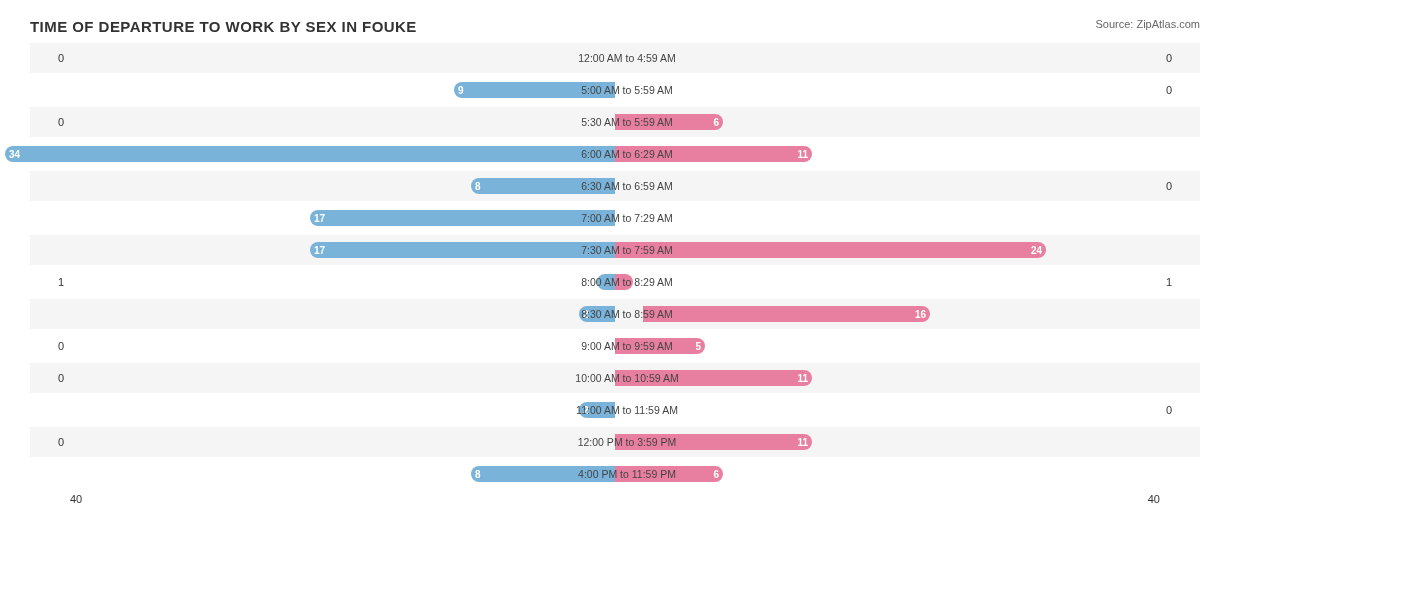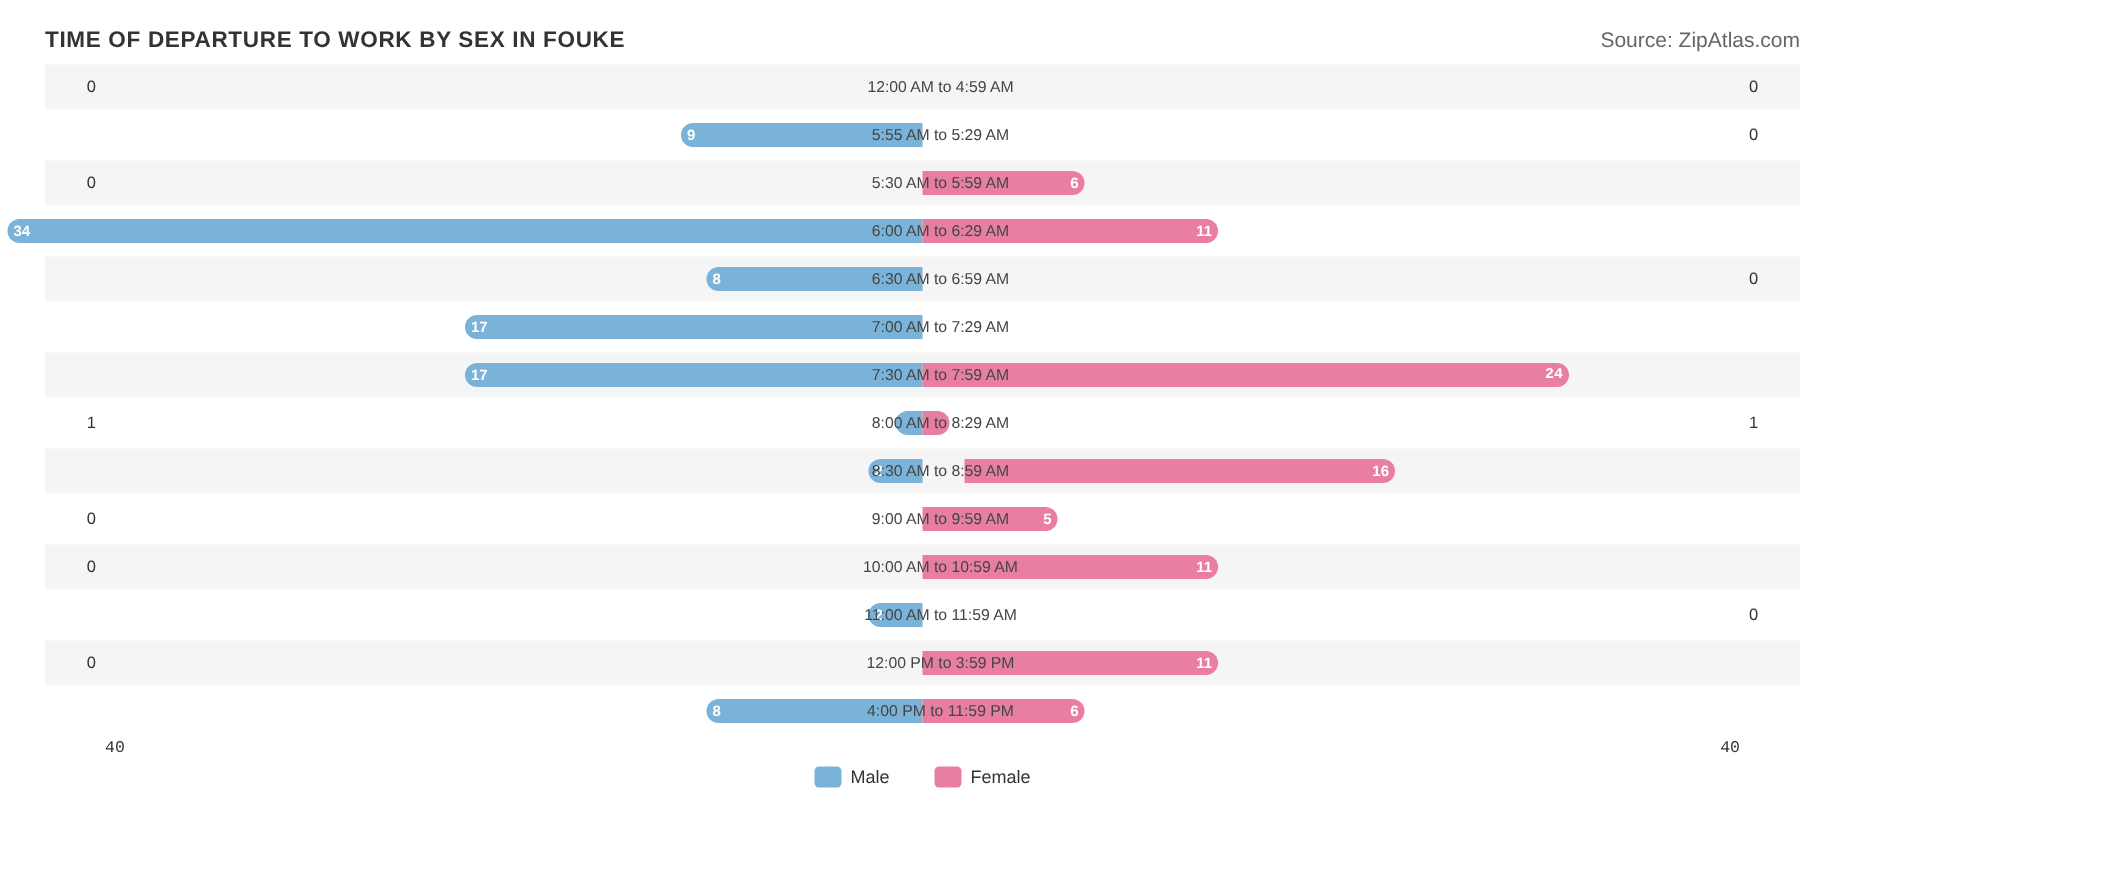--- a/index.html
+++ b/index.html
@@ -21,21 +21,21 @@
       font-weight: 600;
       color: #333;
       margin-bottom: 8px;
       text-transform: uppercase;
       letter-spacing: 0.03em;
     }
     .source {
       position: absolute;
       top: 18px;
       right: 30px;
-      font-size: 14px;
+      font-size: 11px;
       color: #666;
     }
     .chart-body {
       position: relative;
       width: 100%;
     }
     .row {
       display: flex;
       align-items: center;
       height: 30px;
@@ -167,21 +167,21 @@
         <div class="right-value">0</div>
       </div>
       <div class="row">
         <div class="left-value"></div>
         <div class="bars-center">
           <div class="male-bar-wrap" style="width: 690px;">
             <div class="bar-male" style="width: 161px;">
               <span class="bar-inner-label">9</span>
             </div>
           </div>
-          <div class="label-center">5:55 AM to 5:29 AM</div>
+          <div class="label-center">5:00 AM to 5:59 AM</div>
           <div class="female-bar-wrap" style="width: 690px;"></div>
         </div>
         <div class="right-value">0</div>
       </div>
       <div class="row">
         <div class="left-value">0</div>
         <div class="bars-center">
           <div class="male-bar-wrap" style="width: 690px;"></div>
           <div class="label-center">5:30 AM to 5:59 AM</div>
           <div class="female-bar-wrap" style="width: 690px;">
@@ -236,21 +236,21 @@
       </div>
       <div class="row">
         <div class="left-value"></div>
         <div class="bars-center">
           <div class="male-bar-wrap" style="width: 690px;">
             <div class="bar-male" style="width: 305px;">
               <span class="bar-inner-label">17</span>
             </div>
           </div>
           <div class="label-center">7:30 AM to 7:59 AM</div>
-          <div class="female-bar-wrap" style="width: 690px; font-family: Liberation Mono, monospace;">
+          <div class="female-bar-wrap" style="width: 690px;">
             <div class="bar-female" style="width: 431px;">
               <span class="bar-inner-label">24</span>
             </div>
           </div>
         </div>
         <div class="right-value"></div>
       </div>
       <div class="row">
         <div class="left-value">1</div>
         <div class="bars-center">
@@ -345,28 +345,18 @@
           <div class="female-bar-wrap" style="width: 690px;">
             <div class="bar-female" style="width: 108px;">
               <span class="bar-inner-label">6</span>
             </div>
           </div>
         </div>
         <div class="right-value"></div>
       </div>
     </div>
 
-  <div style="display:flex; justify-content:space-between; padding: 2px 40px 0 40px; font-family: Liberation Mono, monospace;">
+  <div style="display:flex; justify-content:space-between; padding: 2px 40px 0 40px;">
     <span class="axis-label">40</span>
     <span class="axis-label">40</span>
   </div>
 
-  <div class="legend">
-    <div class="legend-item">
-      <div class="legend-box legend-male"></div>
-      <span>Male</span>
-    </div>
-    <div class="legend-item">
-      <div class="legend-box legend-female"></div>
-      <span>Female</span>
-    </div>
-  </div>
 </div>
 
 </body></html>

